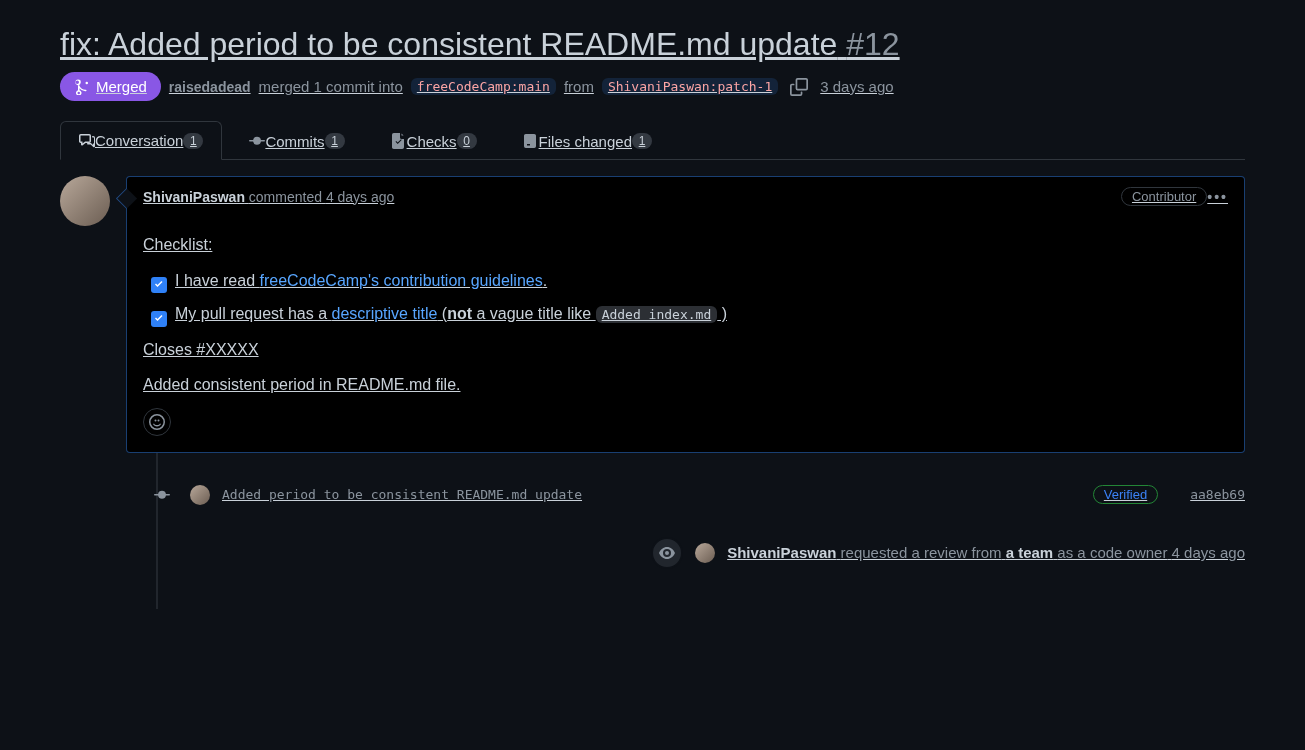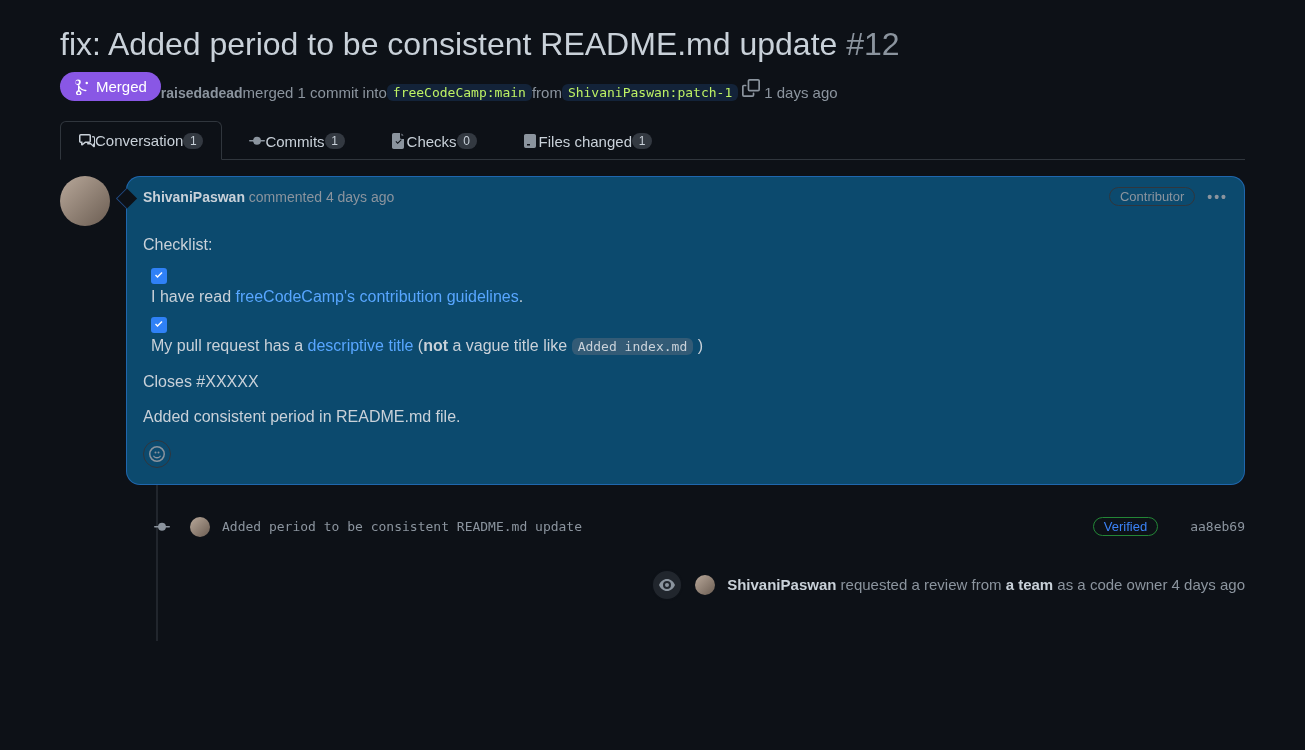--- a/index.html
+++ b/index.html
@@ -5,52 +5,53 @@
   * { box-sizing: border-box; margin: 0; padding: 0; }
   body {
     background: #0d1117;
     color: #c9d1d9;
     font-family: -apple-system, BlinkMacSystemFont, "Segoe UI", Helvetica, Arial, sans-serif;
     font-size: 14px;
     width: 1305px;
     height: 750px;
     overflow: hidden;
   }
-  .container { padding: 24px 60px 0 60px; }
+  .container { padding: 24px 60px 0 60px; text-decoration: underline; }
   .title-row { margin-bottom: 8px; }
   .title {
     font-size: 32px;
     font-weight: 400;
     color: #c9d1d9;
     line-height: 1.25;
   }
   .title-text { font-weight: 400; }
   .title-num { color: #8b949e; font-weight: 300; }
   .meta-row {
     display: flex;
-    align-items: flex-end;
+    align-items: center;
+    gap: 8px;
     margin-bottom: 20px;
     flex-wrap: wrap;
   }
   .state-badge {
     background: #8957e5;
     color: #fff;
     padding: 6px 14px;
     border-radius: 20px;
     font-weight: 500;
     display: inline-flex;
     align-items: center;
     gap: 6px;
     font-size: 15px;
   }
   .meta-text { color: #8b949e; font-size: 15px; }
   .meta-author { color: #8b949e; font-weight: 600; }
   .branch-pill {
     background: rgba(56,139,253,0.15);
-    color: #bef264;
+    color: #fca5a5;
     padding: 1px 6px;
     border-radius: 6px;
     font-family: ui-monospace, SFMono-Regular, monospace;
     font-size: 13px;
   }
   .copy-btn {
     background: transparent;
     border: none;
     cursor: pointer;
     padding: 4px;
@@ -107,23 +108,23 @@
   }
   .avatar-sm {
     width: 20px; height: 20px;
     border-radius: 50%;
     background: linear-gradient(135deg, #b8a89a 0%, #6b5d52 100%);
     flex-shrink: 0;
   }
   .comment-box {
     flex: 1;
     border: 1px solid #30363d;
-    border-radius: 14px;
+    border-radius: 4px;
     position: relative;
-    background: #0c4a6e;
+    background: #000000;
   }
   .comment-box.highlighted {
     border: 1px solid rgba(56,139,253,0.45);
   }
   .comment-box.highlighted::before {
     content: "";
     position: absolute;
     left: -8px;
     top: 14px;
     width: 14px;
@@ -148,21 +149,21 @@
     padding: 1px 10px;
     font-size: 13px;
   }
   .kebab { color: #8b949e; font-weight: 700; letter-spacing: 2px; cursor: pointer; }
   .comment-body {
     padding: 6px 16px 16px 16px;
     font-size: 16px;
     line-height: 1.6;
   }
   .comment-body p { margin: 10px 0; }
-  .check-row { display: flex; align-items: flex-start; gap: 0; margin: 8px 0 8px 8px; flex-direction: column; }
+  .check-row { display: flex; align-items: flex-end; gap: 8px; margin: 8px 0 8px 8px; }
   .checkbox {
     width: 16px; height: 16px;
     background: #2f81f7;
     border-radius: 3px;
     display: flex;
     align-items: center;
     justify-content: center;
     flex-shrink: 0;
   }
   .checkbox svg { fill: #fff; width: 12px; height: 12px; }
@@ -245,21 +246,21 @@
     width: 32px; height: 32px;
     border-radius: 50%;
     background: #21262d;
     border: 2px solid #0d1117;
     display: flex;
     align-items: center;
     justify-content: center;
     flex-shrink: 0;
   }
   .bold { font-weight: 600; color: #c9d1d9; }
-  .header-right { display:flex; align-items:center; gap:12px; }
+  .header-right { display:flex; align-items:center; gap:0; }
 </style>
 </head>
 <body>
 
 <div class="container">
   <div class="title-row">
     <h1 class="title">
       <span class="title-text">fix: Added period to be consistent README.md update</span>
       <span class="title-num">#12</span>
     </h1>
@@ -276,21 +277,21 @@
     <span class="meta-text">merged 1 commit into</span>
     <span class="branch-pill">freeCodeCamp:main</span>
     <span class="meta-text">from</span>
     <span class="branch-pill">ShivaniPaswan:patch-1</span>
     <button class="copy-btn">
       <svg width="18" height="18" viewBox="0 0 16 16" fill="#8b949e">
           <path d="M0 6.75C0 5.784.784 5 1.75 5h1.5a.75.75 0 010 1.5h-1.5a.25.25 0 00-.25.25v7.5c0 .138.112.25.25.25h7.5a.25.25 0 00.25-.25v-1.5a.75.75 0 011.5 0v1.5A1.75 1.75 0 019.25 16h-7.5A1.75 1.75 0 010 14.25v-7.5z"></path>
           <path d="M5 1.75C5 .784 5.784 0 6.75 0h7.5C15.216 0 16 .784 16 1.75v7.5A1.75 1.75 0 0114.25 11h-7.5A1.75 1.75 0 015 9.25v-7.5zm1.75-.25a.25.25 0 00-.25.25v7.5c0 .138.112.25.25.25h7.5a.25.25 0 00.25-.25v-7.5a.25.25 0 00-.25-.25h-7.5z"></path>
         </svg>
     </button>
-    <span class="meta-text">1 days ago</span>
+    <span class="meta-text">3 days ago</span>
   </div>
 
   <div class="tabs">
     <div class="tab active">
       <svg width="16" height="16" viewBox="0 0 16 16">
           <path d="M1.5 2.75a.25.25 0 01.25-.25h8.5a.25.25 0 01.25.25v5.5a.25.25 0 01-.25.25H6.06L3.5 10.56V8.5H1.75a.25.25 0 01-.25-.25v-5.5zM1.75 1A1.75 1.75 0 000 2.75v5.5C0 9.216.784 10 1.75 10H2v1.543a1 1 0 001.7.71L6.56 10h3.69A1.75 1.75 0 0012 8.25v-5.5A1.75 1.75 0 0010.25 1h-8.5zm13 3.5a.25.25 0 01.25.25v5.5a.25.25 0 01-.25.25H14v1.543l-2.06-2.043H8.75a.75.75 0 000 1.5h2.94l2.59 2.56a1 1 0 001.7-.71V12h.27A1.75 1.75 0 0016 10.25v-5.5A1.75 1.75 0 0014.25 3h-.5a.75.75 0 000 1.5h.5z"></path>
         </svg>
       <span>Conversation</span>
       <span class="count-badge">1</span>
     </div>

